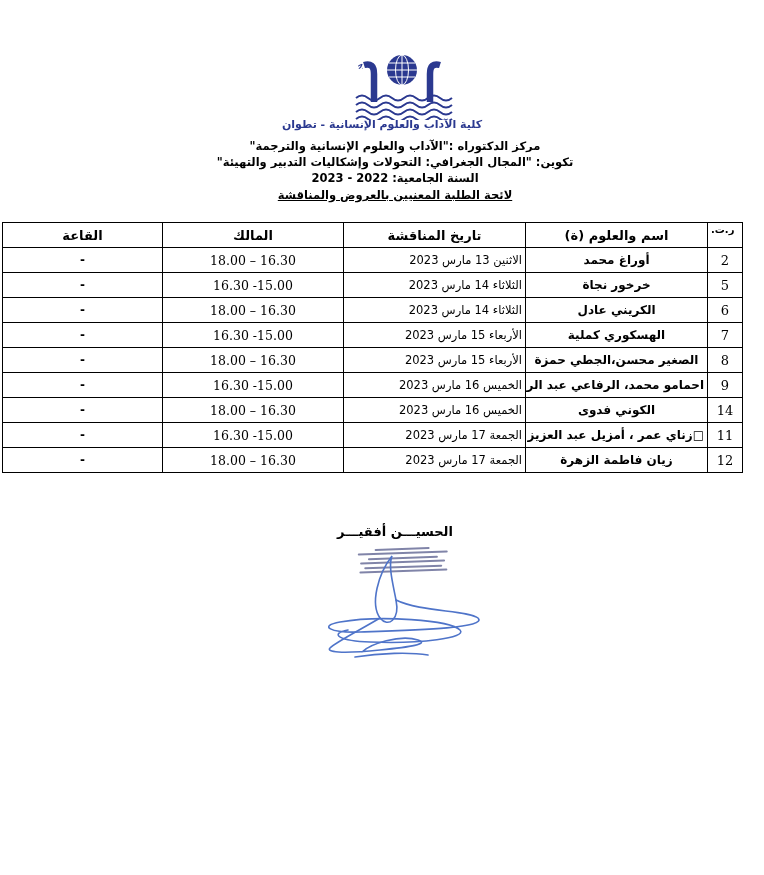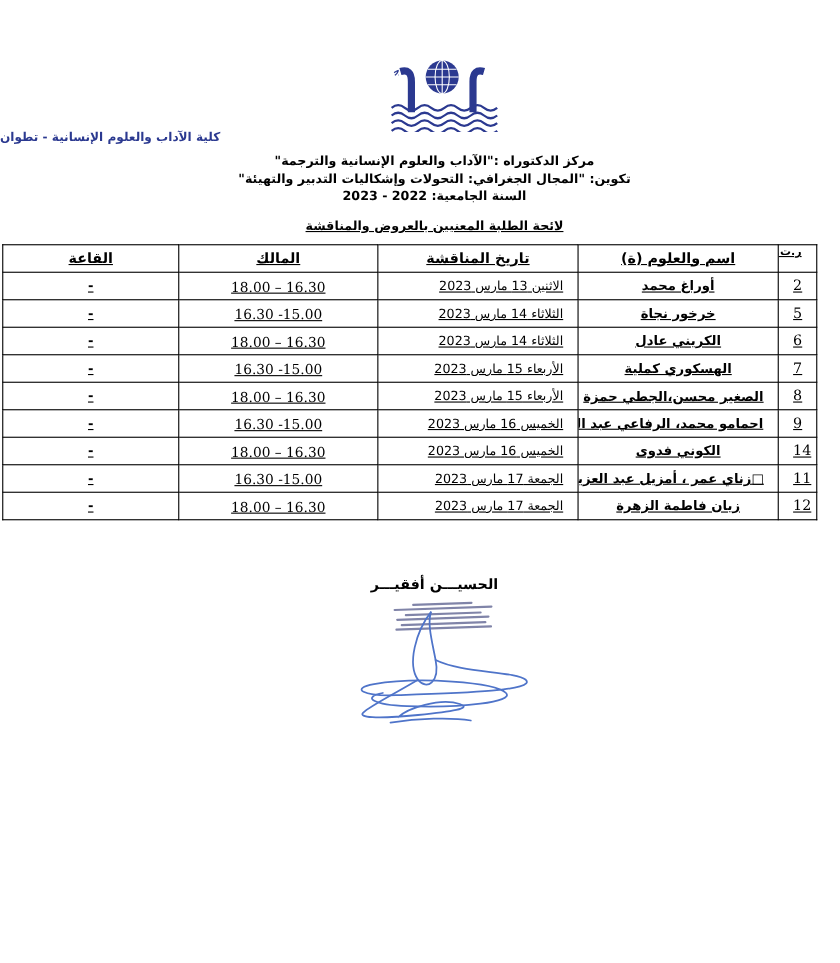--- a/index.html
+++ b/index.html
@@ -17,65 +17,64 @@
   
   #logo-wrap {
     position: absolute;
     left: 332px; top: 40px;
     width: 140px; height: 80px;
   }
   #faculty-name {
     position: absolute;
     left: 0; top: 118px;
     width: 764px;
-    text-align: left;
+    text-align: center;
     font-size: 11px;
     font-weight: bold;
     color: #2b3990;
   }
 
   
   #doc-header {
     position: absolute;
     left: 0; top: 138px;
     width: 790px;
     text-align: center;
     direction: rtl;
     font-size: 11.5px;
     font-weight: bold;
     line-height: 16px;
   }
   #doc-title {
     text-decoration: underline;
     display: inline-block;
-    margin-top: 11px;
+    margin-top: 1px;
   }
 
   
   #schedule-table {
     position: absolute;
     left: 2px; top: 222px;
     width: 740px;
     border-collapse: collapse;
     table-layout: fixed;
   }
   #schedule-table col.col-room { width: 160px; }
   #schedule-table col.col-time { width: 181px; }
   #schedule-table col.col-date { width: 182px; }
   #schedule-table col.col-name { width: 182px; }
   #schedule-table col.col-num  { width: 35px;  }
 
   #schedule-table th, #schedule-table td {
     border: 1.5px solid #000;
     height: 25px;
-    padding: 0 13px;
+    padding: 0 3px;
     overflow: hidden;
     white-space: nowrap;
     vertical-align: middle;
-    text-decoration: underline;
   }
   #schedule-table th {
     font-weight: bold;
     font-size: 13px;
     direction: rtl;
     text-align: center;
   }
   #schedule-table th.h-num {
     font-size: 10px;
     vertical-align: top;

